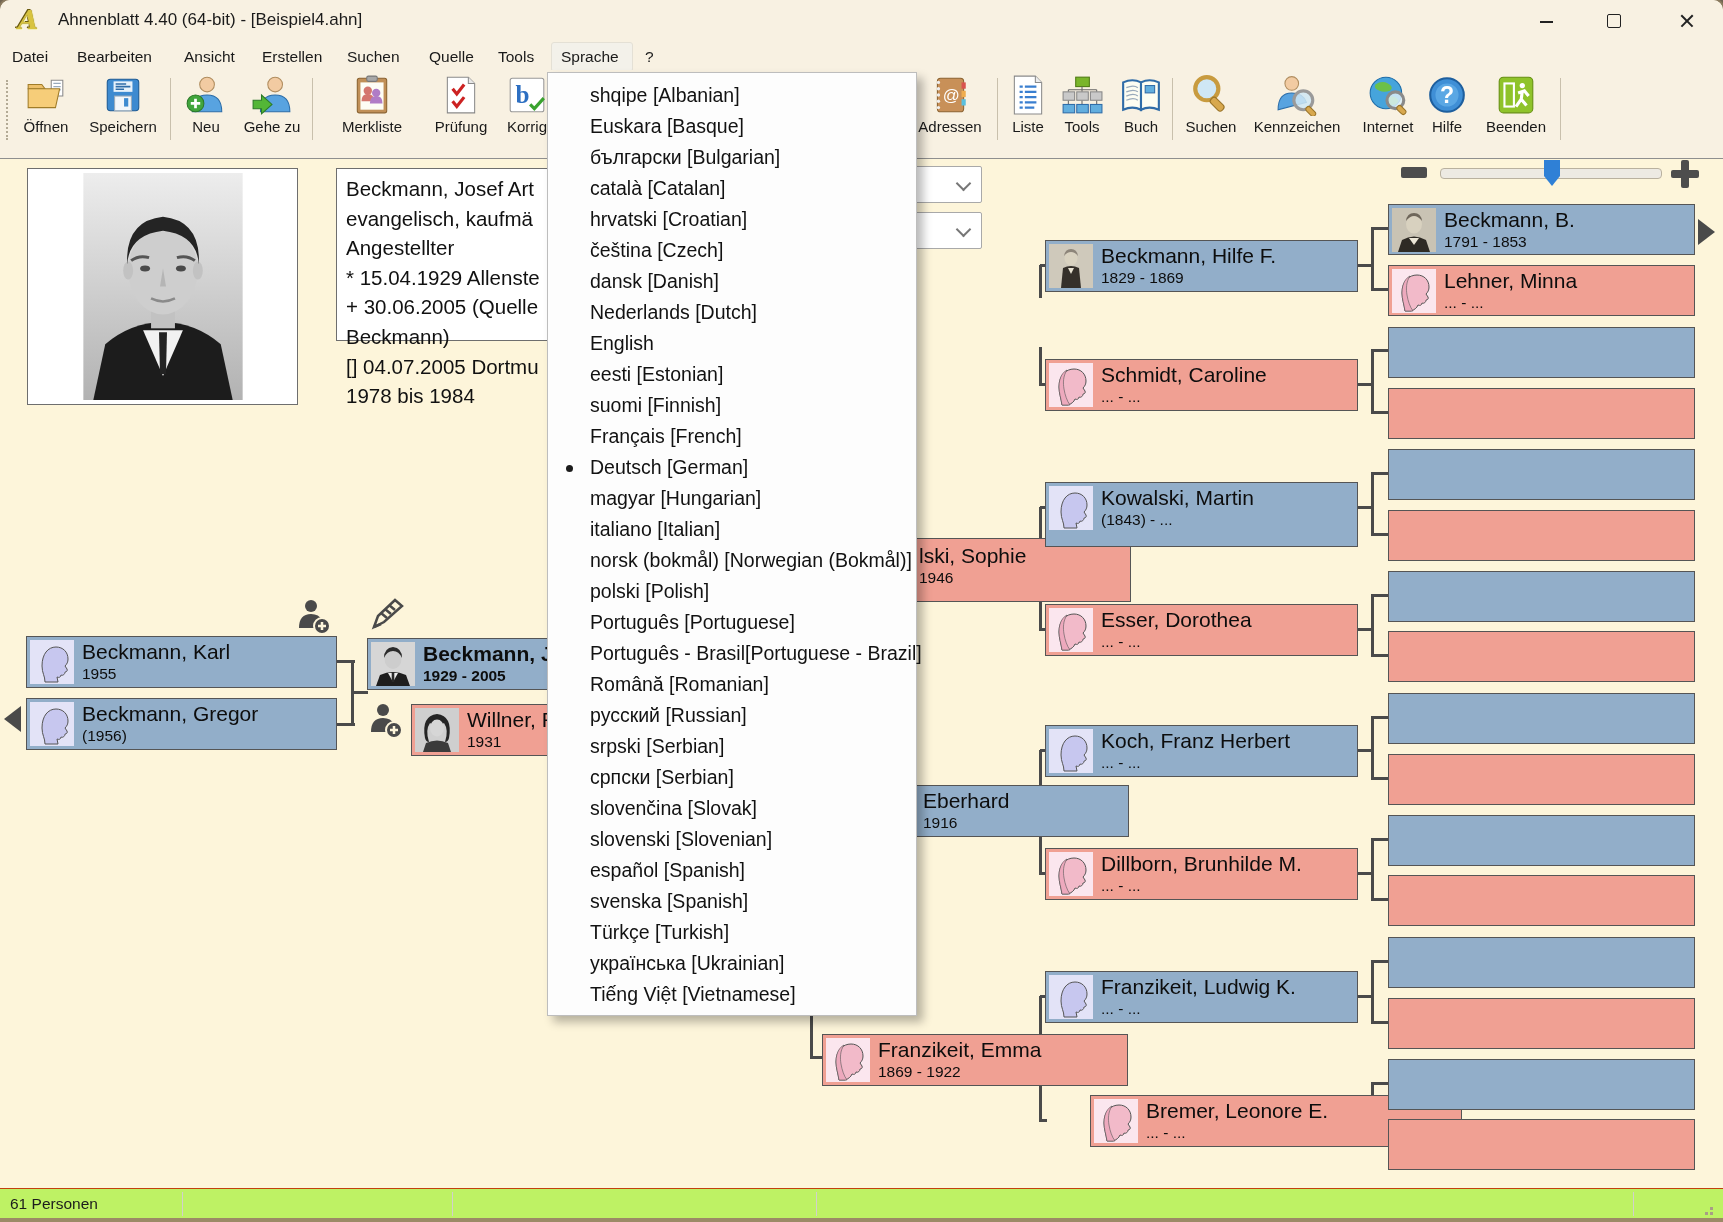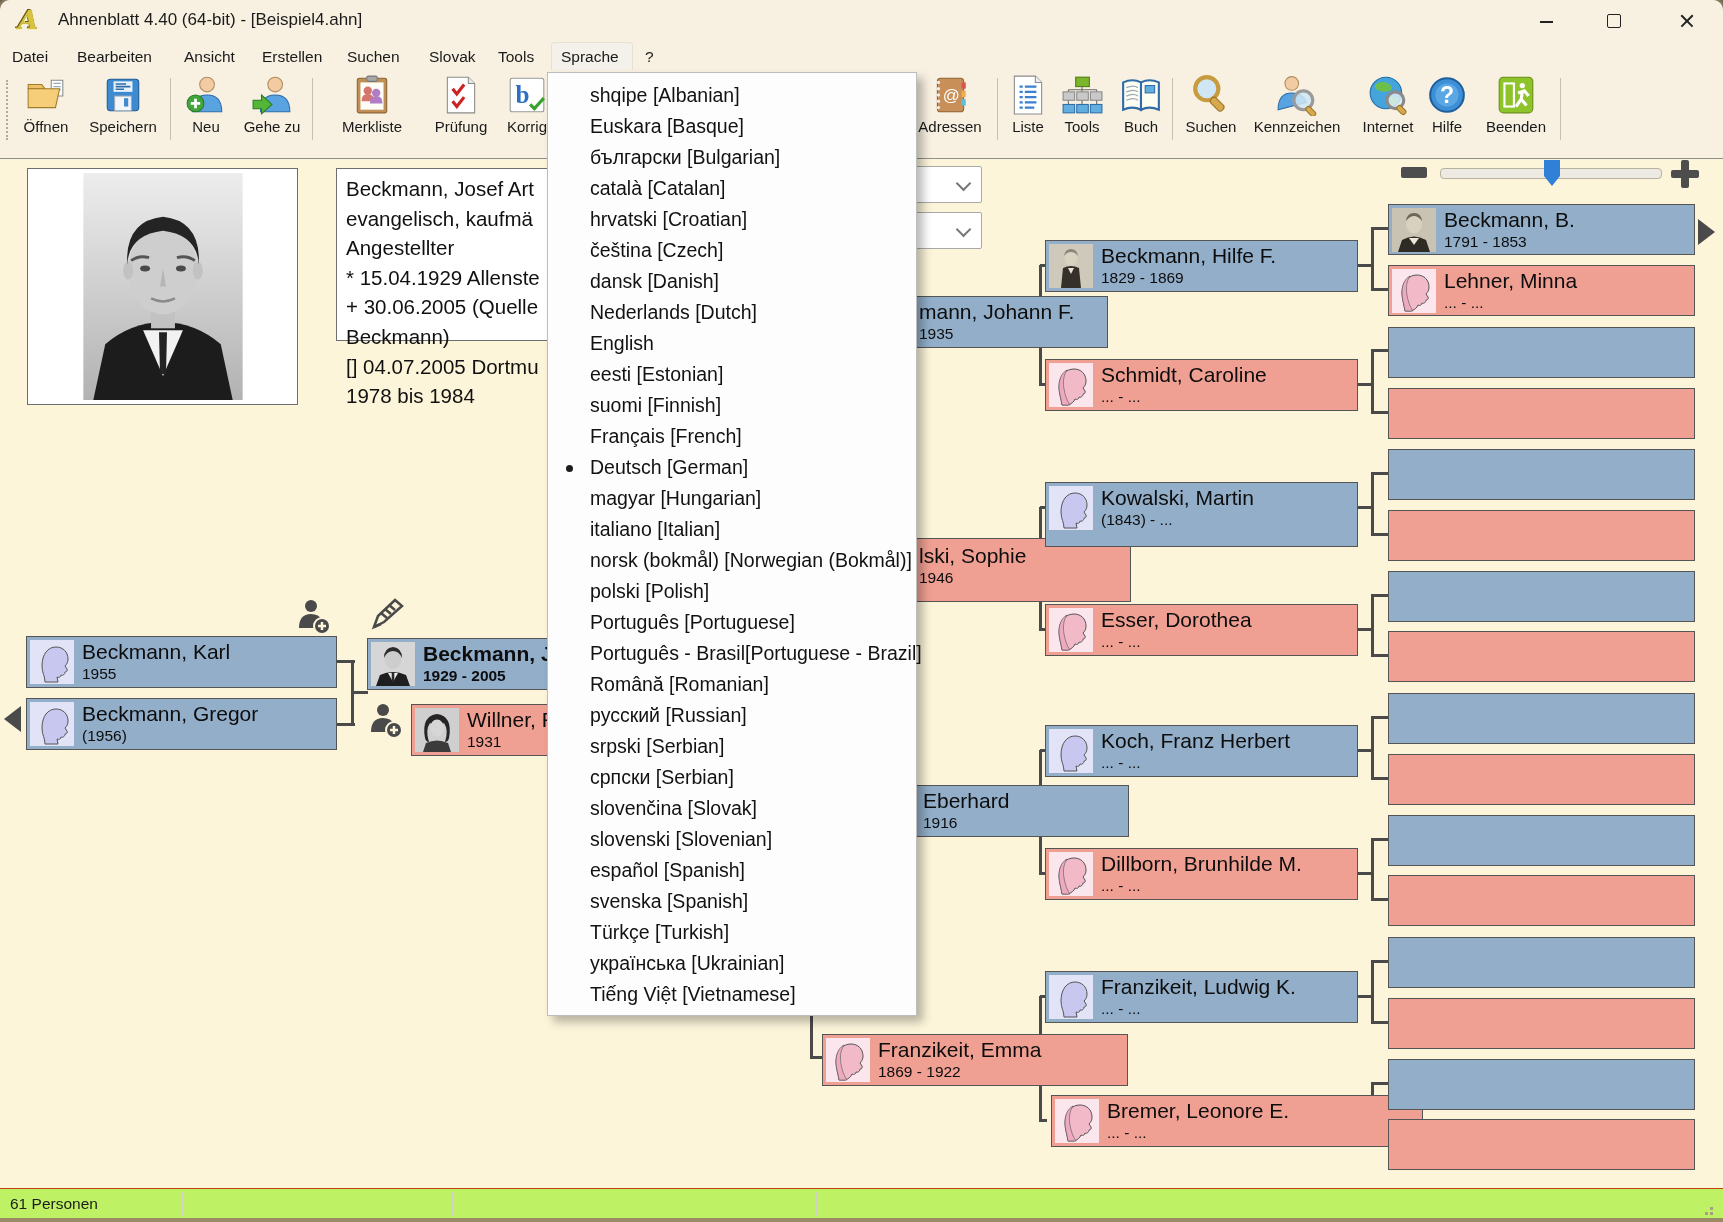--- a/index.html
+++ b/index.html
@@ -130,21 +130,21 @@
       </span>
   </div>
 
   <div id="menubar">
     <span id="mb-sprache-hl"></span>
     <span class="mbitem" style="left:8px">Datei</span>
     <span class="mbitem" style="left:73px">Bearbeiten</span>
     <span class="mbitem" style="left:180px">Ansicht</span>
     <span class="mbitem" style="left:258px">Erstellen</span>
     <span class="mbitem" style="left:343px">Suchen</span>
-    <span class="mbitem" style="left:425px">Slovak</span>
+    <span class="mbitem" style="left:425px">Quelle</span>
     <span class="mbitem" style="left:494px">Tools</span>
     <span class="mbitem" style="left:557px">Sprache</span>
     <span class="mbitem" style="left:641px">?</span>
   </div>
 
   <div id="toolbar">
     <i id="toolgrip"></i>
 
     <div class="tbtn" style="left:4px;width:84px">
       <span class="ticon"><svg viewBox="0 0 40 40">
@@ -499,26 +499,20 @@
         <svg viewBox="0 0 44 44">
           <use href="#ph-woman"></use>
         </svg>
       </span>
     <span class="ptext">
         <span class="pname" style="display:block">Willner, R</span>
         <span class="pdate" style="display:block">1931</span>
       </span>
   </div>
 
-  <div class="pbox m" style="left:797px;top:296px;width:311px;height:52px">
-    <span class="ptext" style="padding-left:121px">
-        <span class="pname" style="display:block">mann, Johann F.</span>
-        <span class="pdate" style="display:block">1935</span>
-      </span>
-  </div>
   <div class="pbox f" style="left:820px;top:538px;width:311px;height:64px">
     <span class="ptext" style="padding-left:98px;padding-top:4px">
         <span class="pname" style="display:block">lski, Sophie</span>
         <span class="pdate" style="display:block">1946</span>
       </span>
   </div>
   <div class="pbox m" style="left:818px;top:785px;width:311px;height:52px">
     <span class="ptext" style="padding-left:104px">
         <span class="pname" style="display:block">Eberhard</span>
         <span class="pdate" style="display:block">1916</span>
@@ -606,21 +600,21 @@
     <span class="picon">
         <svg viewBox="0 0 44 44">
           <use href="#sil-m"></use>
         </svg>
       </span>
     <span class="ptext">
         <span class="pname" style="display:block">Franzikeit, Ludwig K.</span>
         <span class="pdate" style="display:block">... - ...</span>
       </span>
   </div>
-  <div class="pbox f" style="left:1051px;top:1095px;width:372px;height:52px">
+  <div class="pbox f" style="left:1090px;top:1095px;width:372px;height:52px">
     <span class="picon">
         <svg viewBox="0 0 44 44">
           <use href="#sil-f"></use>
         </svg>
       </span>
     <span class="ptext">
         <span class="pname" style="display:block">Bremer, Leonore E.</span>
         <span class="pdate" style="display:block">... - ...</span>
       </span>
   </div>

